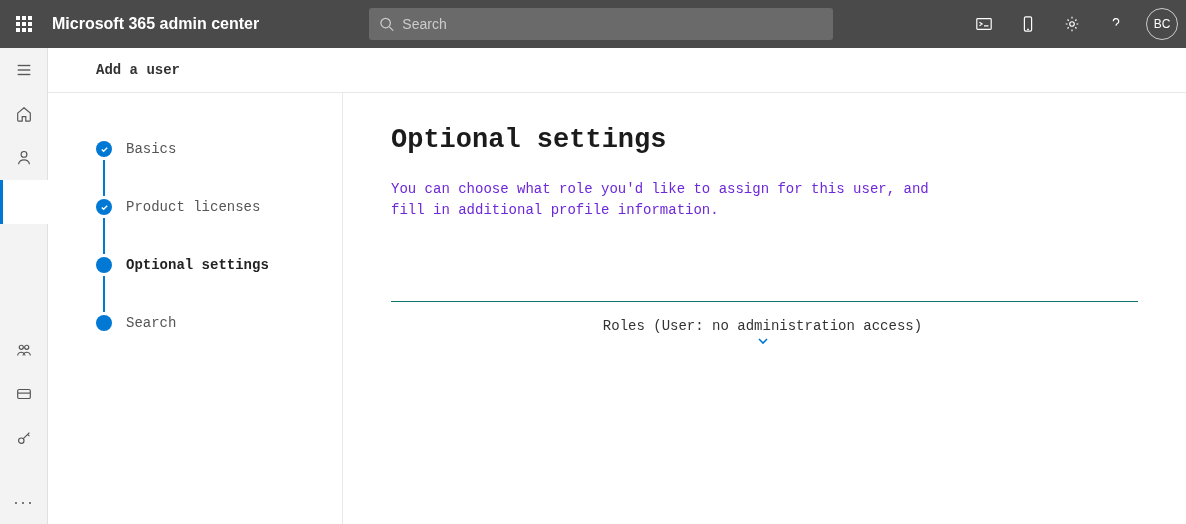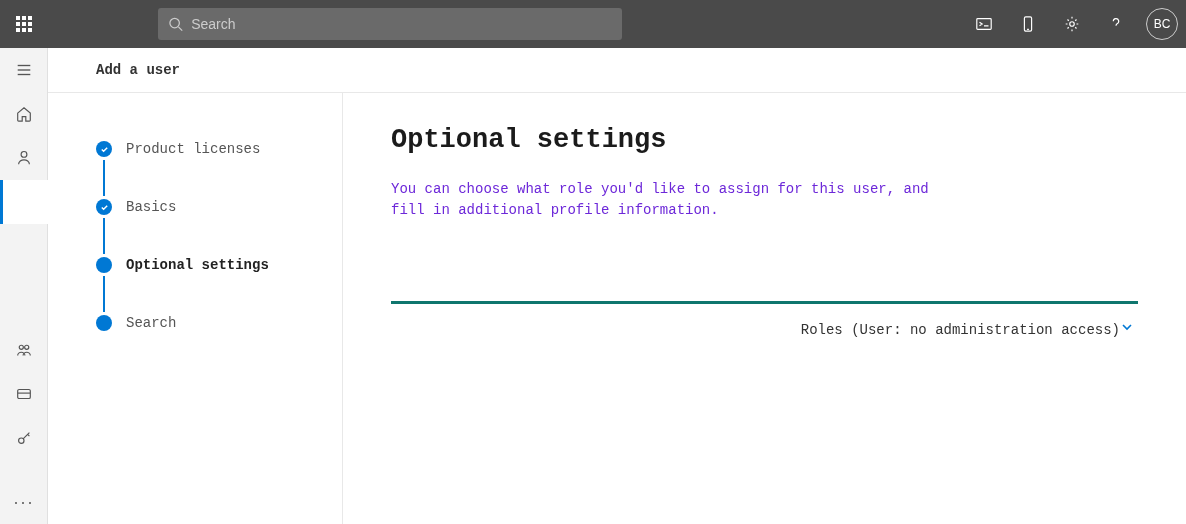--- a/index.html
+++ b/index.html
@@ -182,26 +182,27 @@
     margin-bottom: 24px;
   }
   .panel-desc {
     font-size: 14px;
     color: #6d28d9;
     line-height: 1.5;
     max-width: 540px;
     margin-bottom: 80px;
   }
   .accordion-item {
-    border-top: 3px solid #0f766e;
+    border-top: 1px solid #0f766e;
     padding: 16px 4px 16px 0;
     display: flex;
     align-items: center;
     justify-content: flex-end;
     cursor: pointer;
+    flex-direction: column;
   }
   .accordion-label { font-size: 14px; color: #333; }
   .chevron svg { width: 14px; height: 14px; }
 </style>
 </head>
 <body>
 
 <div class="top-bar">
   <div class="waffle">
     <div class="waffle-grid">
@@ -209,20 +210,21 @@
         <span></span>
         <span></span>
       <span></span>
         <span></span>
         <span></span>
       <span></span>
         <span></span>
         <span></span>
     </div>
   </div>
+  <div class="app-title">Microsoft 365 admin center</div>
 
   <div class="search-box">
     <svg class="search-icon-svg" viewBox="0 0 16 16" fill="none" stroke="#ccc" stroke-width="1.3">
       <circle cx="7" cy="7" r="5"></circle>
         <line x1="11" y1="11" x2="15" y2="15"></line>
     </svg>
     <input class="search-input" placeholder="Search" style="">
   </div>
 
   <div class="top-spacer"></div>
@@ -312,29 +314,29 @@
 
     <div class="content-body">
 
       <div class="wizard-steps">
         <div class="step">
           <div class="step-marker completed">
             <svg viewBox="0 0 10 10" fill="none" stroke="white" stroke-width="1.6">
                 <path d="M2 5l2 2 4-4"></path>
               </svg>
           </div>
-          <span class="step-label">Product licenses</span>
+          <span class="step-label">Basics</span>
         </div>
         <div class="step">
           <div class="step-marker completed">
             <svg viewBox="0 0 10 10" fill="none" stroke="white" stroke-width="1.6">
                 <path d="M2 5l2 2 4-4"></path>
               </svg>
           </div>
-          <span class="step-label">Basics</span>
+          <span class="step-label">Product licenses</span>
         </div>
         <div class="step current">
           <div class="step-marker current"></div>
           <span class="step-label">Optional settings</span>
         </div>
         <div class="step">
           <div class="step-marker upcoming"></div>
           <span class="step-label">Search</span>
         </div>
       </div>

